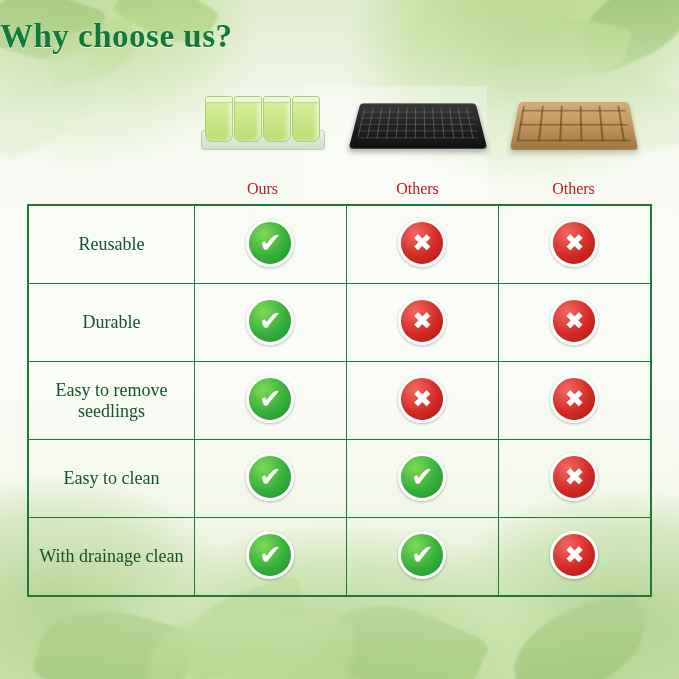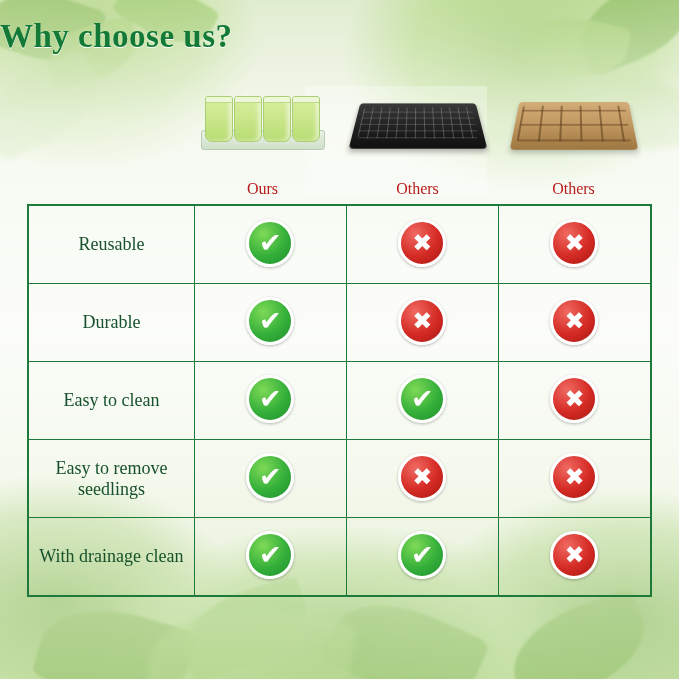--- a/index.html
+++ b/index.html
@@ -230,29 +230,29 @@
         <td class="mark-cell"><span class="badge no"><span class="ring"></span><span class="glyph">✖</span></span></td>
         <td class="mark-cell"><span class="badge no"><span class="ring"></span><span class="glyph">✖</span></span></td>
       </tr>
       <tr>
         <td class="feat">Durable</td>
         <td class="mark-cell"><span class="badge ok"><span class="ring"></span><span class="glyph">✔</span></span></td>
         <td class="mark-cell"><span class="badge no"><span class="ring"></span><span class="glyph">✖</span></span></td>
         <td class="mark-cell"><span class="badge no"><span class="ring"></span><span class="glyph">✖</span></span></td>
       </tr>
       <tr>
+        <td class="feat">Easy to remove seedlings</td>
+        <td class="mark-cell"><span class="badge ok"><span class="ring"></span><span class="glyph">✔</span></span></td>
+        <td class="mark-cell"><span class="badge no"><span class="ring"></span><span class="glyph">✖</span></span></td>
+        <td class="mark-cell"><span class="badge no"><span class="ring"></span><span class="glyph">✖</span></span></td>
+      </tr>
+      <tr>
         <td class="feat">Easy to clean</td>
         <td class="mark-cell"><span class="badge ok"><span class="ring"></span><span class="glyph">✔</span></span></td>
         <td class="mark-cell"><span class="badge ok"><span class="ring"></span><span class="glyph">✔</span></span></td>
-        <td class="mark-cell"><span class="badge no"><span class="ring"></span><span class="glyph">✖</span></span></td>
-      </tr>
-      <tr>
-        <td class="feat">Easy to remove seedlings</td>
-        <td class="mark-cell"><span class="badge ok"><span class="ring"></span><span class="glyph">✔</span></span></td>
-        <td class="mark-cell"><span class="badge no"><span class="ring"></span><span class="glyph">✖</span></span></td>
         <td class="mark-cell"><span class="badge no"><span class="ring"></span><span class="glyph">✖</span></span></td>
       </tr>
       <tr>
         <td class="feat">With drainage clean</td>
         <td class="mark-cell"><span class="badge ok"><span class="ring"></span><span class="glyph">✔</span></span></td>
         <td class="mark-cell"><span class="badge ok"><span class="ring"></span><span class="glyph">✔</span></span></td>
         <td class="mark-cell"><span class="badge no"><span class="ring"></span><span class="glyph">✖</span></span></td>
       </tr>
     </tbody>
 </table>

